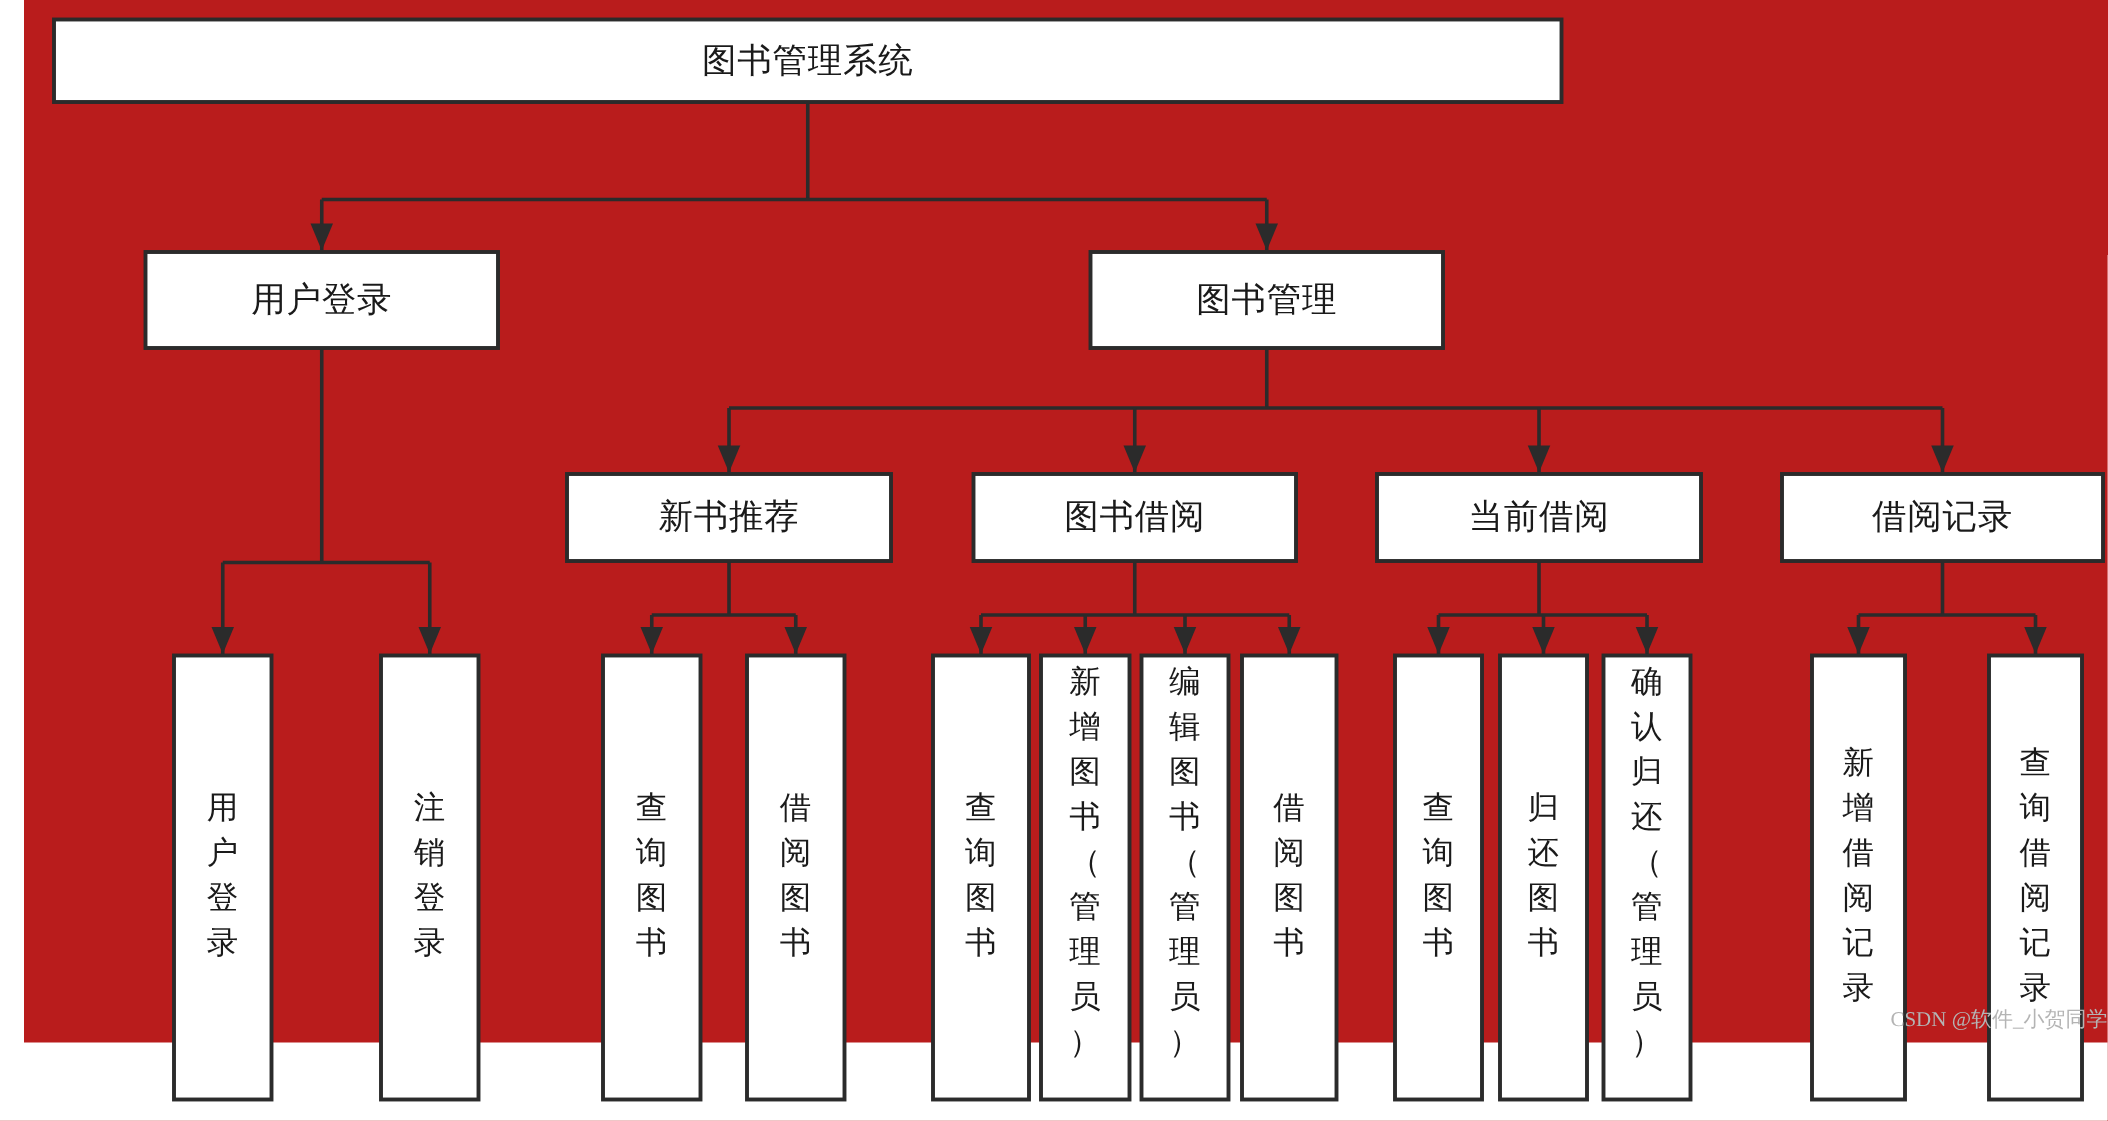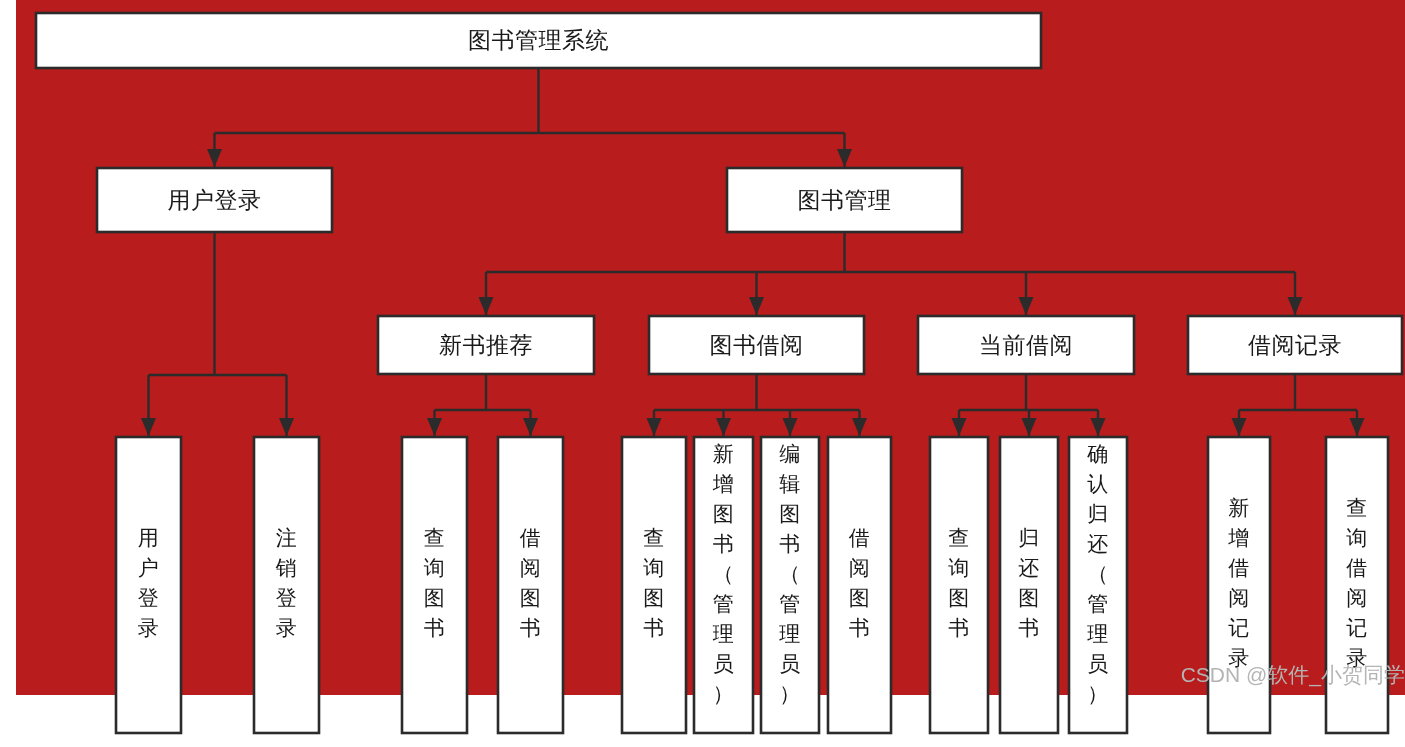--- a/index.html
+++ b/index.html
@@ -56,22 +56,22 @@
     font-family: "DejaVu Sans", "Liberation Sans", sans-serif;
     font-size: 21px;
     fill: #1a1a1a;
     text-anchor: middle;
     letter-spacing: 0.5px;
   }
   .watermark {
     position: absolute;
     right: 16px;
     bottom: 6px;
-    font-family: Liberation Sans, sans-serif;
-    font-size: 21px;
+    font-family: Liberation Serif, serif;
+    font-size: 14px;
     color: #b4b4b4;
     white-space: nowrap;
     user-select: none;
   }
 </style>
 </head>
 <body>
 
 <div id="chart-root">
   <svg class="diagram" viewBox="0 0 1405 747">

